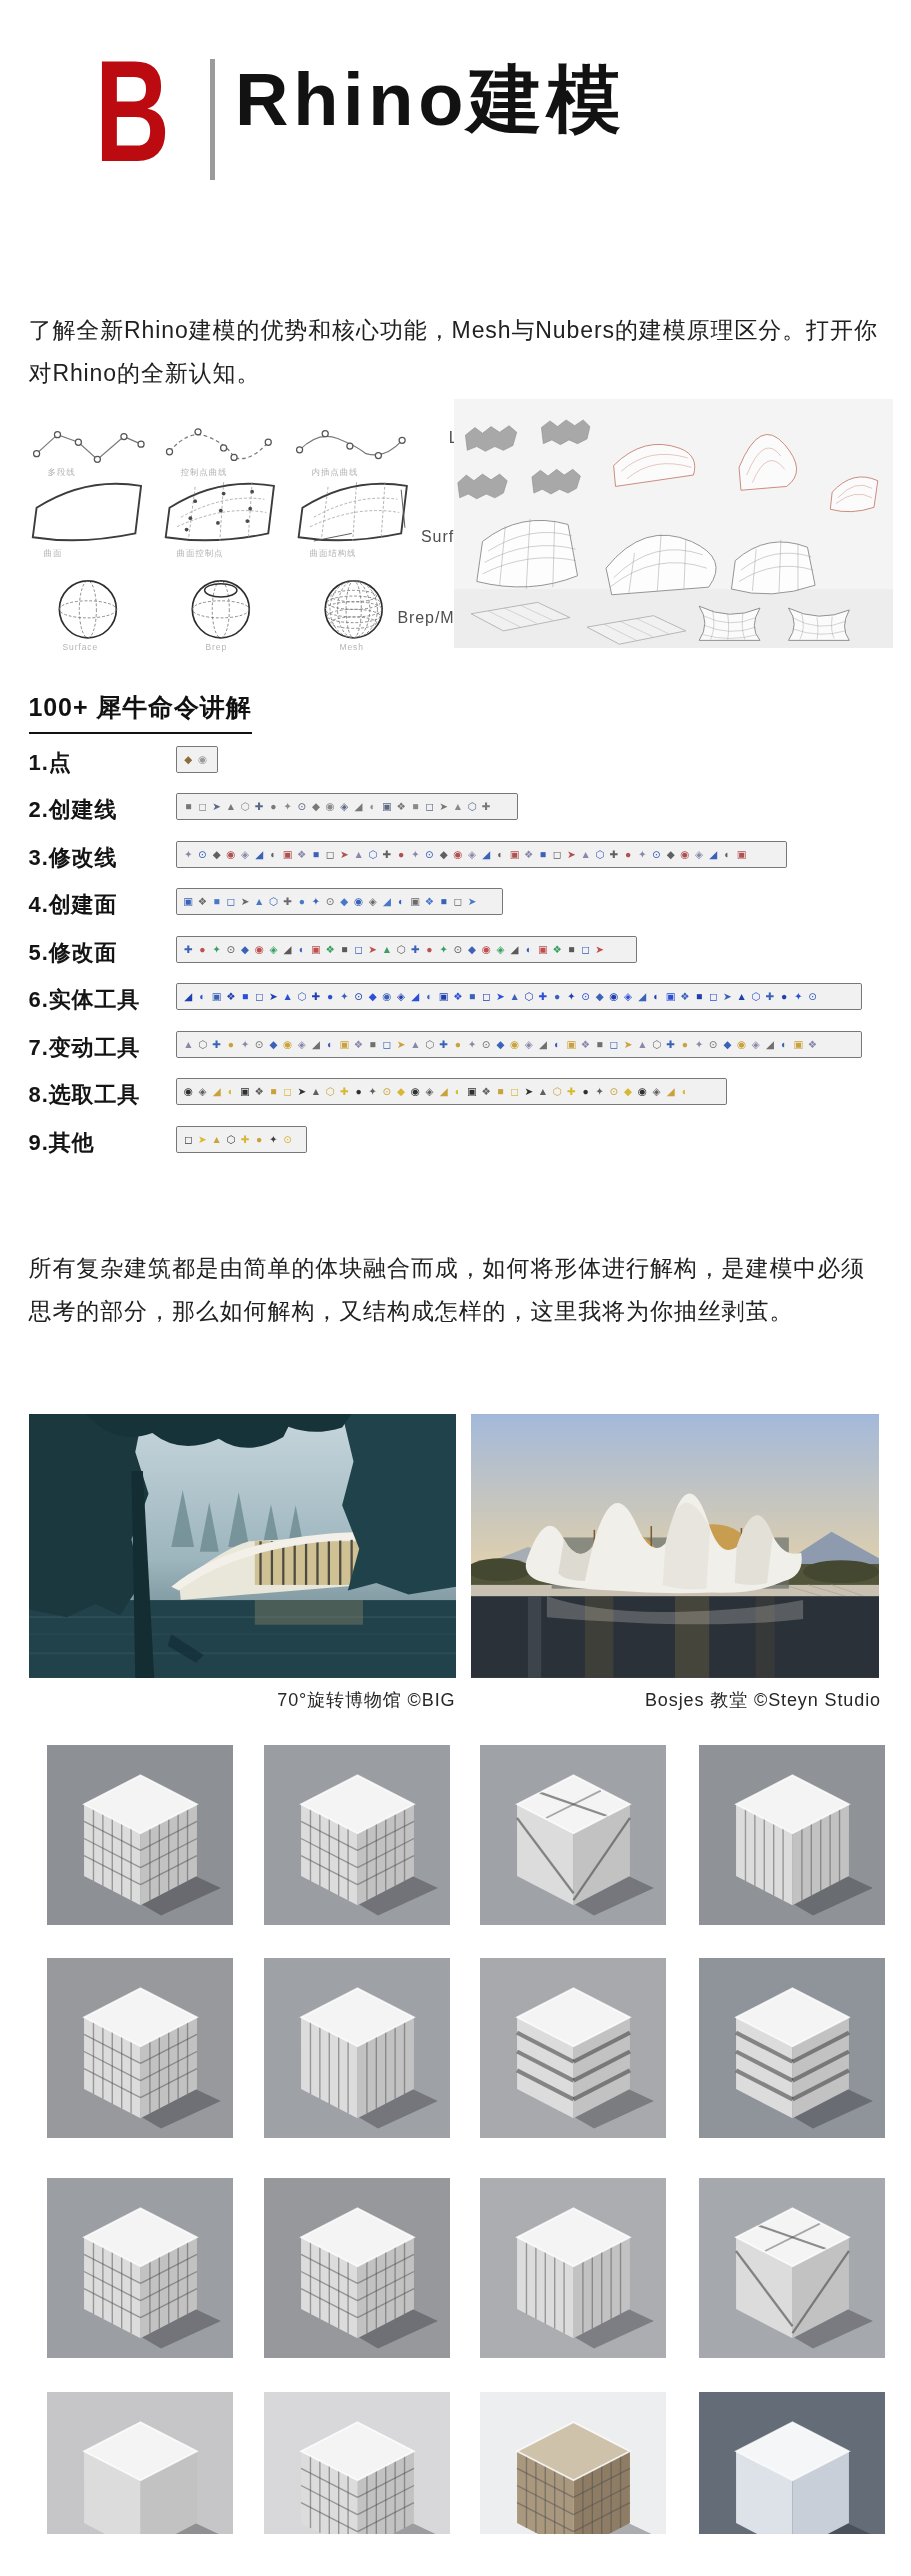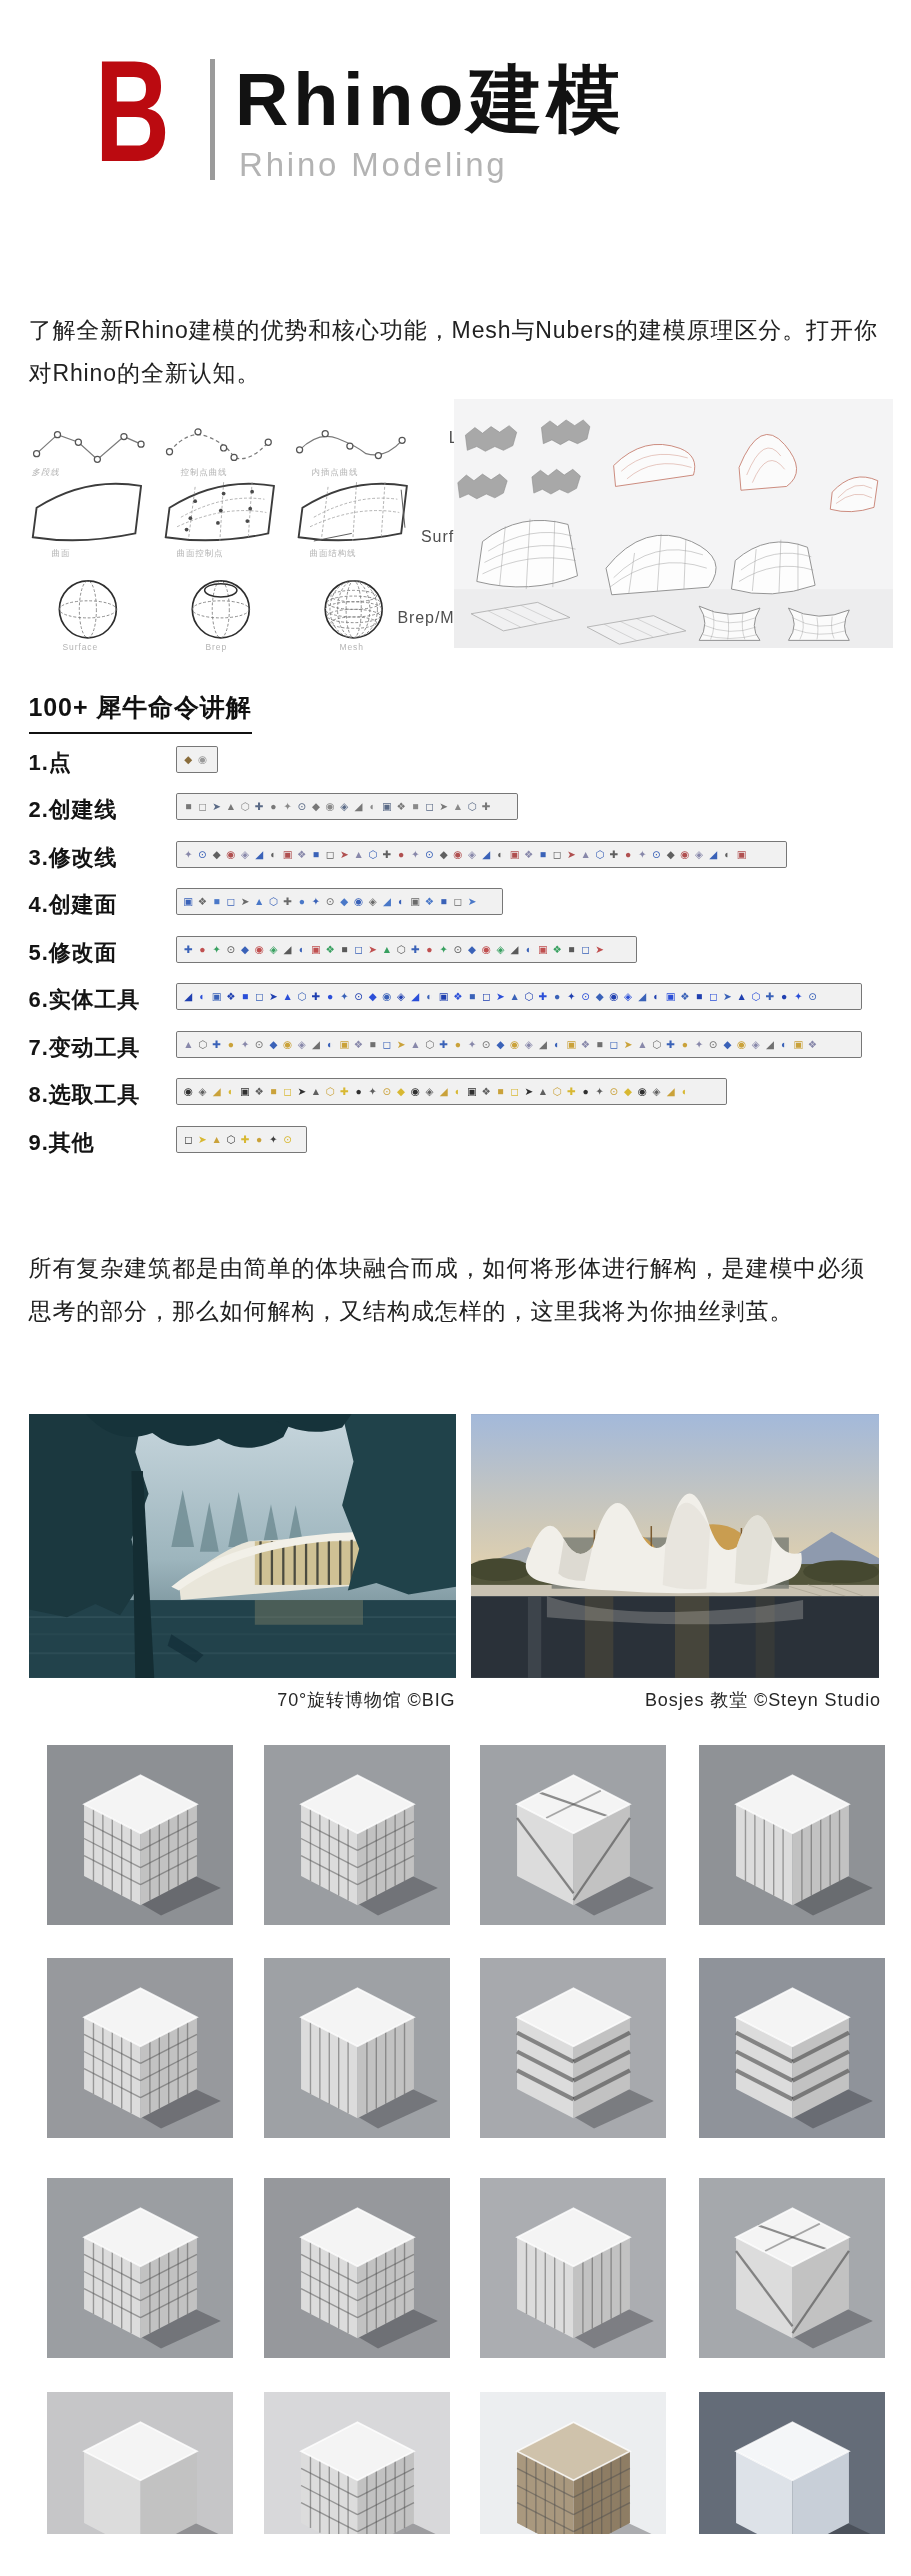--- a/index.html
+++ b/index.html
@@ -52,21 +52,20 @@
   .grid-caption{position:absolute;left:313px;top:2540px;width:569px;text-align:right;font-size:20px;color:#1c1c1c;letter-spacing:1.9px;}
 </style>
 </head>
 <body>
 
 <div class="page">
 
   <div class="logo-b">B</div>
   <div class="logo-divider"></div>
   <div class="brand-title">Rhino建模</div>
-  <div class="brand-sub">Rhino Modeling</div>
 
   <div class="body-text" style="top:309px;">了解全新Rhino建模的优势和核心功能，Mesh与Nubers的建模原理区分。打开你对Rhino的全新认知。</div>
 
   <div class="diagram">
     <svg width="394" height="228" viewBox="0 0 415 240">
 
       <g stroke="#7a7a7a" fill="none" stroke-width="1.3">
         <polyline points="8,28 30,8 52,16 72,34 100,10 118,18"></polyline>
         <path d="M148,26 Q168,2 188,10 T216,32 Q232,38 252,16" stroke-dasharray="4 3"></path>
         <path d="M285,24 Q305,4 325,12 T355,28 Q375,34 393,14"></path>
@@ -137,24 +136,24 @@
         <ellipse cx="342" cy="185" rx="28" ry="7"></ellipse>
         <ellipse cx="342" cy="178" rx="24" ry="6"></ellipse>
         <ellipse cx="342" cy="199" rx="28" ry="7"></ellipse>
         <ellipse cx="342" cy="206" rx="24" ry="6"></ellipse>
         <ellipse cx="342" cy="192" rx="8" ry="30"></ellipse>
         <ellipse cx="342" cy="192" rx="17" ry="30"></ellipse>
         <ellipse cx="342" cy="192" rx="25" ry="30"></ellipse>
       </g>
       <ellipse cx="202" cy="172" rx="17" ry="7" fill="none" stroke="#2e2e2e" stroke-width="1.6"></ellipse>
     </svg>
-    <span class="sketch-label" style="left:3px;top:40px;font-style:italic;">多段线</span>
+    <span class="sketch-label" style="left:19px;top:40px;">多段线</span>
     <span class="sketch-label" style="left:152px;top:40px;">控制点曲线</span>
     <span class="sketch-label" style="left:283px;top:40px;">内插点曲线</span>
-    <span class="sketch-label" style="left:15px;top:121px;margin-left:8px;">曲面</span>
+    <span class="sketch-label" style="left:15px;top:121px;">曲面</span>
     <span class="sketch-label" style="left:148px;top:121px;">曲面控制点</span>
     <span class="sketch-label" style="left:281px;top:121px;">曲面结构线</span>
     <span class="sketch-label" style="left:34px;top:215px;">Surface</span>
     <span class="sketch-label" style="left:177px;top:215px;">Brep</span>
     <span class="sketch-label" style="left:311px;top:215px;">Mesh</span>
 
     <div class="stage-col">
       <div class="stage" style="top:1.9px;">
         <div class="en">Line</div>
         <div class="zh">线</div>

